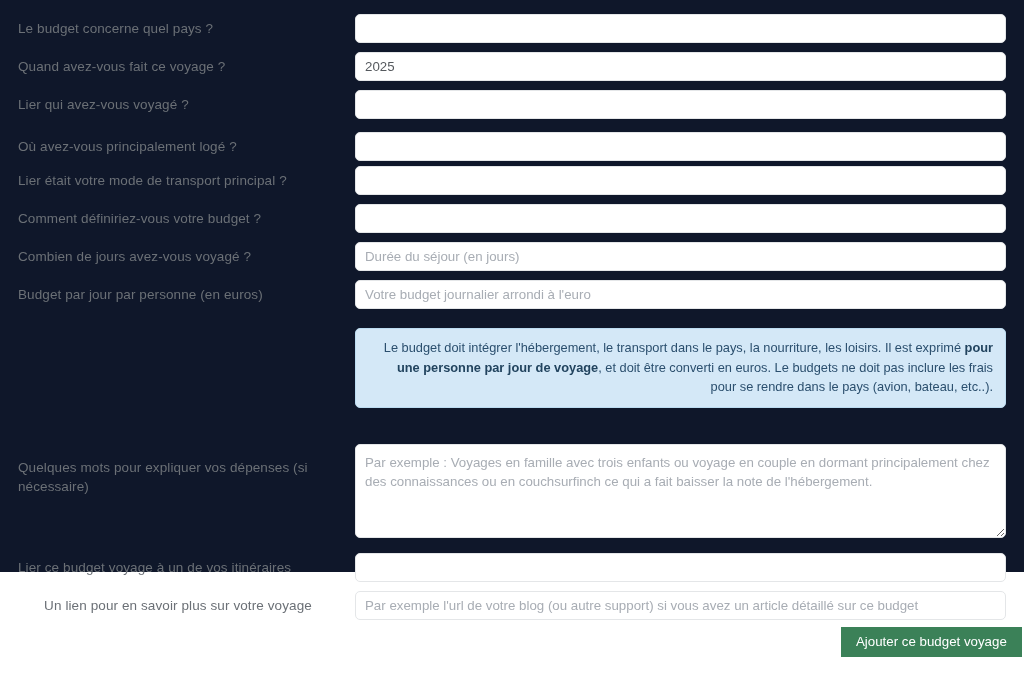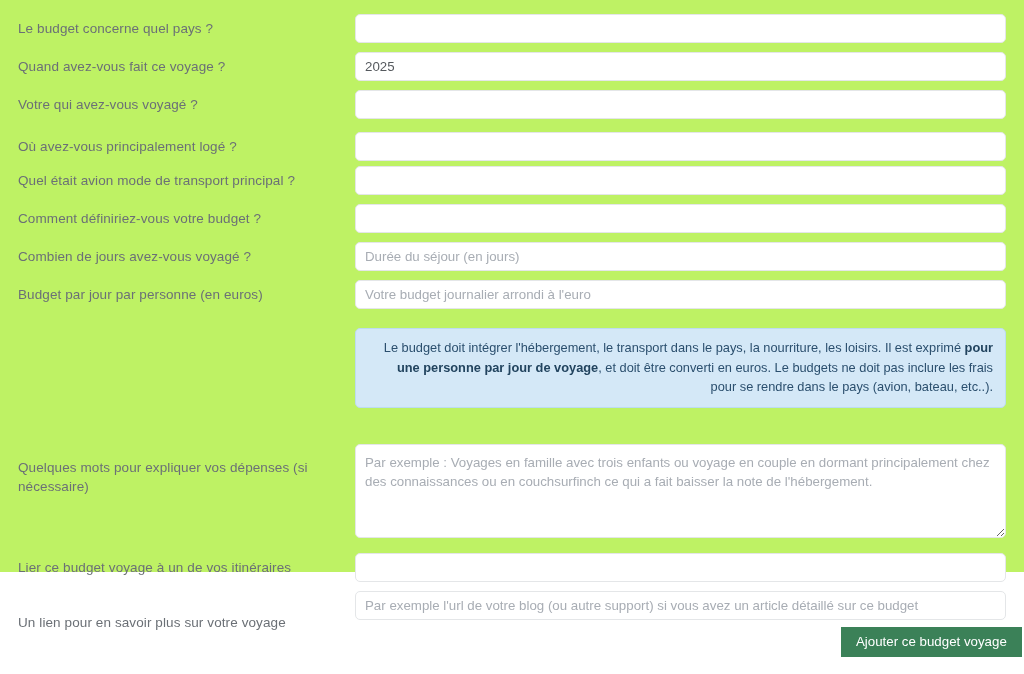--- a/index.html
+++ b/index.html
@@ -11,21 +11,21 @@
     width: 1024px;
     height: 674px;
     background: #ffffff;
     font-family: "Liberation Sans", sans-serif;
     overflow: hidden;
   }
   .page {
     position: relative;
     width: 1024px;
     height: 572px;
-    background: #bef264;
+    background: #0f172a;
     box-sizing: border-box;
   }
   .bottom-strip {
     position: absolute;
     left: 0;
     top: 668px;
     width: 1024px;
     height: 6px;
     background: #ffffff;
   }
@@ -168,35 +168,35 @@
   </div>
 
   <div class="form-row" style="top:52px;height:29px;">
     <div class="label" style="top:5px;">Quand avez-vous fait ce voyage ?</div>
     <div class="control">
       <input class="field" type="text" placeholder="" value="2025" style="">
     </div>
   </div>
 
   <div class="form-row" style="top:90px;height:29px;">
-    <div class="label" style="top:5px;">Votre qui avez-vous voyagé ?</div>
+    <div class="label" style="top:5px;">Lier qui avez-vous voyagé ?</div>
     <div class="control">
       <input class="field" type="text" placeholder="" style="">
     </div>
   </div>
 
   <div class="form-row" style="top:132px;height:29px;">
     <div class="label" style="top:5px;">Où avez-vous principalement logé ?</div>
     <div class="control">
       <input class="field" type="text" placeholder="" style="">
     </div>
   </div>
 
   <div class="form-row" style="top:166px;height:29px;">
-    <div class="label" style="top:5px;">Quel était avion mode de transport principal ?</div>
+    <div class="label" style="top:5px;">Lier était votre mode de transport principal ?</div>
     <div class="control">
       <input class="field" type="text" placeholder="" style="">
     </div>
   </div>
 
   <div class="form-row" style="top:204px;height:29px;">
     <div class="label" style="top:5px;">Comment définiriez-vous votre budget ?</div>
     <div class="control">
       <input class="field" type="text" placeholder="" style="">
     </div>
@@ -235,21 +235,21 @@
   </div>
 
   <div class="form-row" style="top:553px;height:29px;">
     <div class="label" style="top:5px;">Lier ce budget voyage à un de vos itinéraires</div>
     <div class="control">
       <input class="field" type="text" placeholder="" style="">
     </div>
   </div>
 
   <div class="form-row" style="top:591px;height:29px;">
-    <div class="label" style="top:22px;">Un lien pour en savoir plus sur votre voyage</div>
+    <div class="label" style="top:5px;text-align:center;">Un lien pour en savoir plus sur votre voyage</div>
     <div class="control">
       <input class="field" type="text" placeholder="Par exemple l'url de votre blog (ou autre support) si vous avez un article détaillé sur ce budget" style="">
     </div>
   </div>
 
   <button class="submit-btn">Ajouter ce budget voyage</button>
 
 </div>
 <div class="bottom-strip"></div>
 

